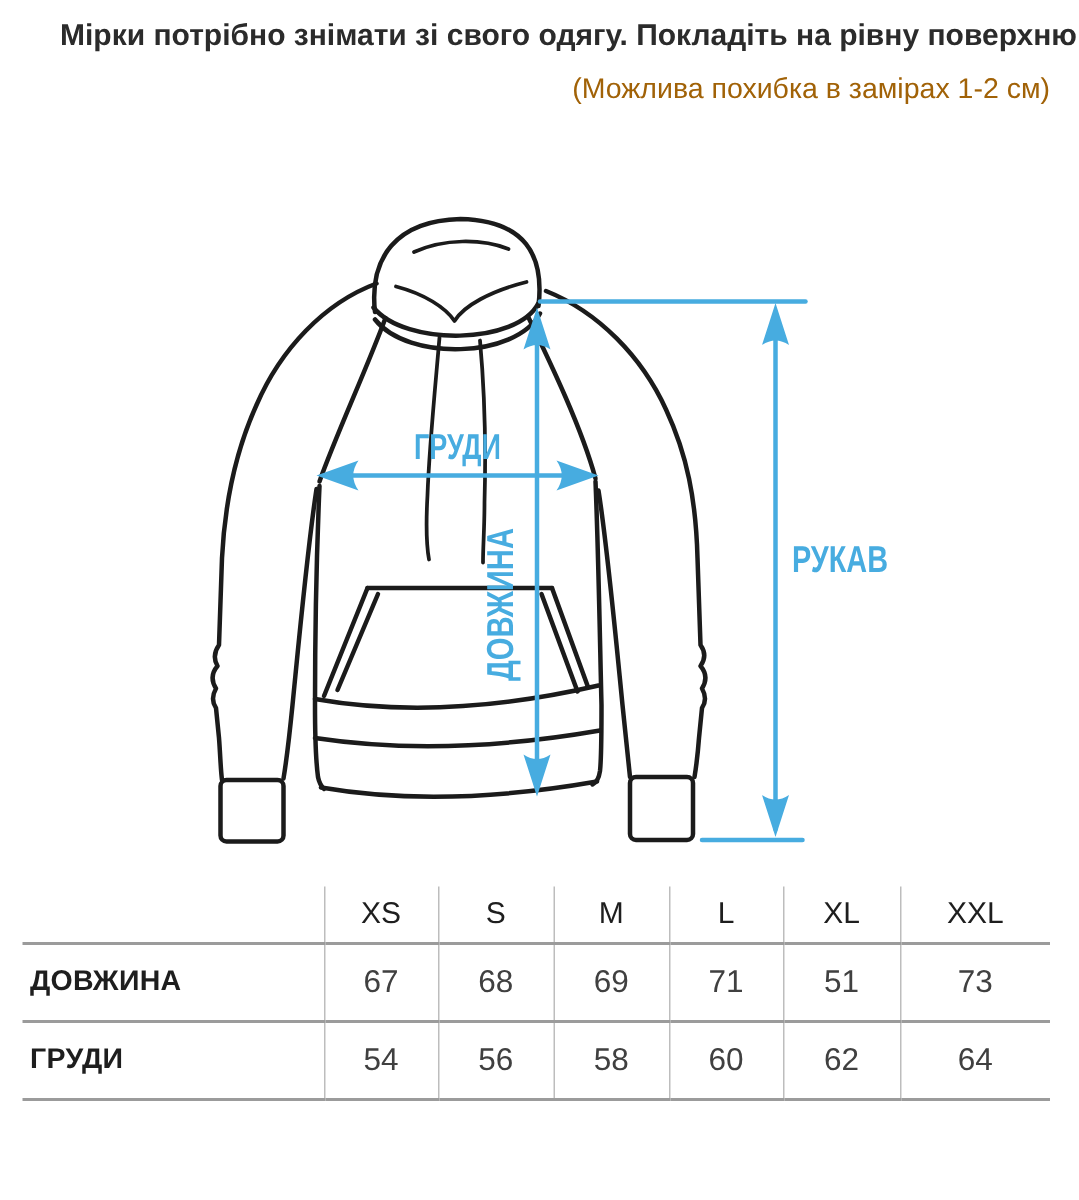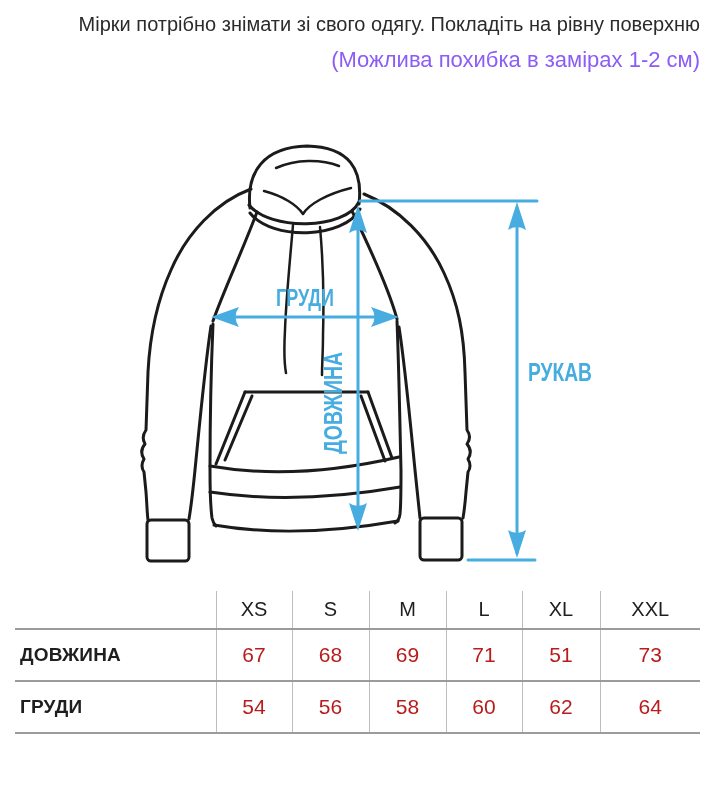--- a/index.html
+++ b/index.html
@@ -10,25 +10,25 @@
     font-family:"Liberation Sans","DejaVu Sans",sans-serif;
     overflow:hidden;
   }
   
   .intro{
     position:absolute;top:10px;left:40px;right:19px;
     text-align:right;
     color:#2b2b2b;
     font-size:20px;line-height:29px;
   }
-  .intro .line{white-space:nowrap;}
+  .intro .line{white-space:nowrap;font-weight:bold;}
   .intro .note{
     margin-top:9px;
-    font-size:22px;line-height:24px;
-    color:#8b5cf6;
+    font-size:19px;line-height:24px;
+    color:#a16207;
   }
   
   .diagram{position:absolute;top:140px;left:0;width:719px;height:452px;}
   
   .size-table-wrap{position:absolute;top:591px;left:15px;width:685px;}
   table.size-table{
     border-collapse:collapse;table-layout:fixed;width:685px;
     color:#1e1e1e;
   }
   table.size-table td{
@@ -39,21 +39,21 @@
   table.size-table tr.data td{height:48px;}
   td.rowlabel{
     text-align:left;padding-left:5px;
     font-weight:bold;font-size:19px;letter-spacing:.2px;
   }
   td.colhead{
     text-align:center;font-weight:normal;font-size:20px;
     border-left:1px solid #bdbdbd;
   }
   td.val{
-    text-align:center;font-size:21px;color:#b91c1c;
+    text-align:center;font-size:21px;color:#404040;
     border-left:1px solid #bdbdbd;
   }
   td.corner{border-left:none;}
 </style>
 </head>
 <body>
 
 <div class="page">
 
   <div class="intro">

